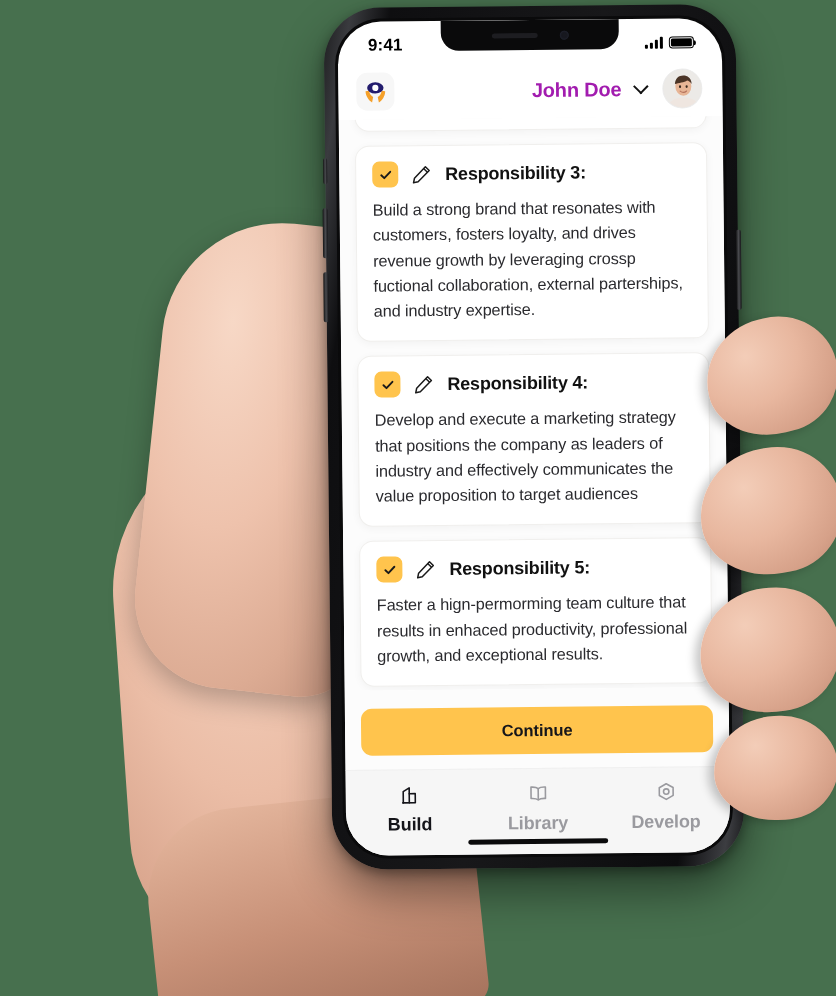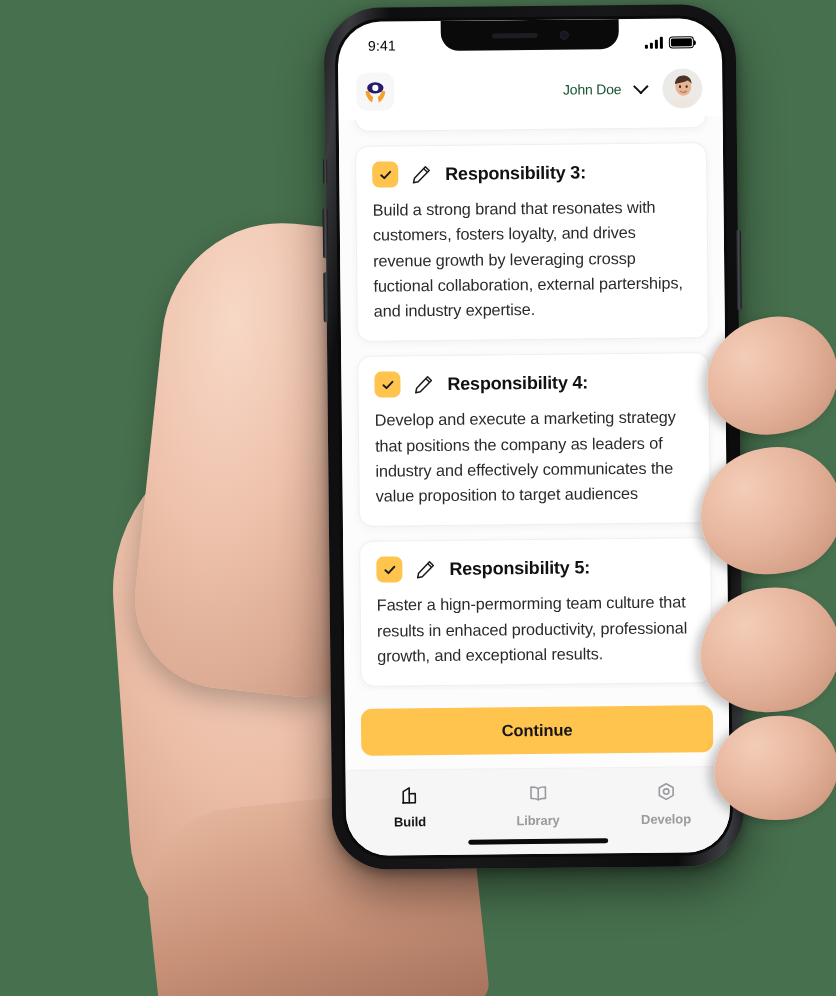--- a/index.html
+++ b/index.html
@@ -60,21 +60,21 @@
   }
   .notch .speaker { width: 46px; height: 5px; border-radius: 3px; background: #1d1d21; }
   .notch .cam { width: 9px; height: 9px; border-radius: 50%; background: #17181f;
                 box-shadow: inset 0 0 2px #2b3040; }
 
   
   .statusbar {
     height: 42px; flex: 0 0 42px; display: flex; align-items: center;
     justify-content: space-between; padding: 6px 28px 0 30px; color: #000;
   }
-  .clock { font-size: 14px; font-weight: normal; letter-spacing: .2px; }
+  .clock { font-size: 17px; font-weight: bold; letter-spacing: .2px; }
   .status-right { display: flex; align-items: center; gap: 6px; }
   .bars { display: flex; align-items: flex-end; gap: 2px; height: 12px; }
   .bars i { display: block; width: 3px; background: #000; border-radius: 1px; }
   .bars i:nth-child(1){height:4px}.bars i:nth-child(2){height:6.5px}
   .bars i:nth-child(3){height:9px}.bars i:nth-child(4){height:12px}
   .battery { position: relative; width: 25px; height: 12.5px; border: 1.4px solid #000;
              border-radius: 3.5px; padding: 1.4px; }
   .battery .fill { height: 100%; background: #000; border-radius: 1.5px; }
   .battery:after { content:""; position:absolute; right:-3.4px; top:3.6px;
                    width:2px; height:5px; background:#000; border-radius:0 2px 2px 0; }
@@ -82,21 +82,21 @@
   
   .app-header {
     flex: 0 0 56px; display: flex; align-items: center; padding: 0 20px 0 18px; gap: 10px;
     background: #fff;
   }
   .logo-tile {
     width: 38px; height: 38px; border-radius: 11px; background: #f7f7f7;
     display: flex; align-items: center; justify-content: center; flex: 0 0 38px;
   }
   .header-spacer { flex: 1 1 auto; }
-  .user-name { font-size: 14px; font-weight: 400; color: #14532d; letter-spacing: -.2px; }
+  .user-name { font-size: 20px; font-weight: 700; color: #a21caf; letter-spacing: -.2px; }
   .chev { width: 11px; height: 11px; border-right: 2px solid #111; border-bottom: 2px solid #111;
           transform: rotate(45deg) translate(-2px,-2px); margin-left: 4px; margin-right: 6px; }
   .avatar {
     width: 40px; height: 40px; border-radius: 50%; flex: 0 0 40px; overflow: hidden;
     background: #e9e7e4; position: relative; border: 1px solid #ececec;
   }
 
   
   .content {
     flex: 1 1 auto; background: #fcfcfc; overflow: hidden;
@@ -124,21 +124,21 @@
     font-family: inherit; font-size: 16.5px; font-weight: bold; color: #15151a;
     letter-spacing: -.1px; cursor: pointer;
   }
 
   
   .tabbar {
     flex: 0 0 86px; background: #f6f6f6; display: flex; align-items: flex-start;
     padding-top: 13px; border-top: 1px solid #f0f0f0;
   }
   .tab { flex: 1 1 0; display: flex; flex-direction: column; align-items: center; gap: 8px; cursor: pointer; }
-  .tab-label { font-size: 13px; letter-spacing: -.1px; }
+  .tab-label { font-size: 18px; letter-spacing: -.1px; }
   .tab.active .tab-label { color: #15151a; font-weight: bold; }
   .tab:not(.active) .tab-label { color: #9a9a9f; font-weight: bold; }
   .home-ind {
     position: absolute; bottom: 10px; left: 50%; transform: translateX(-50%);
     width: 140px; height: 5px; border-radius: 3px; background: #0a0a0b;
   }
 
   
   .finger {
     position: absolute; border-radius: 50% 46% 44% 50% / 54% 50% 50% 46%;

